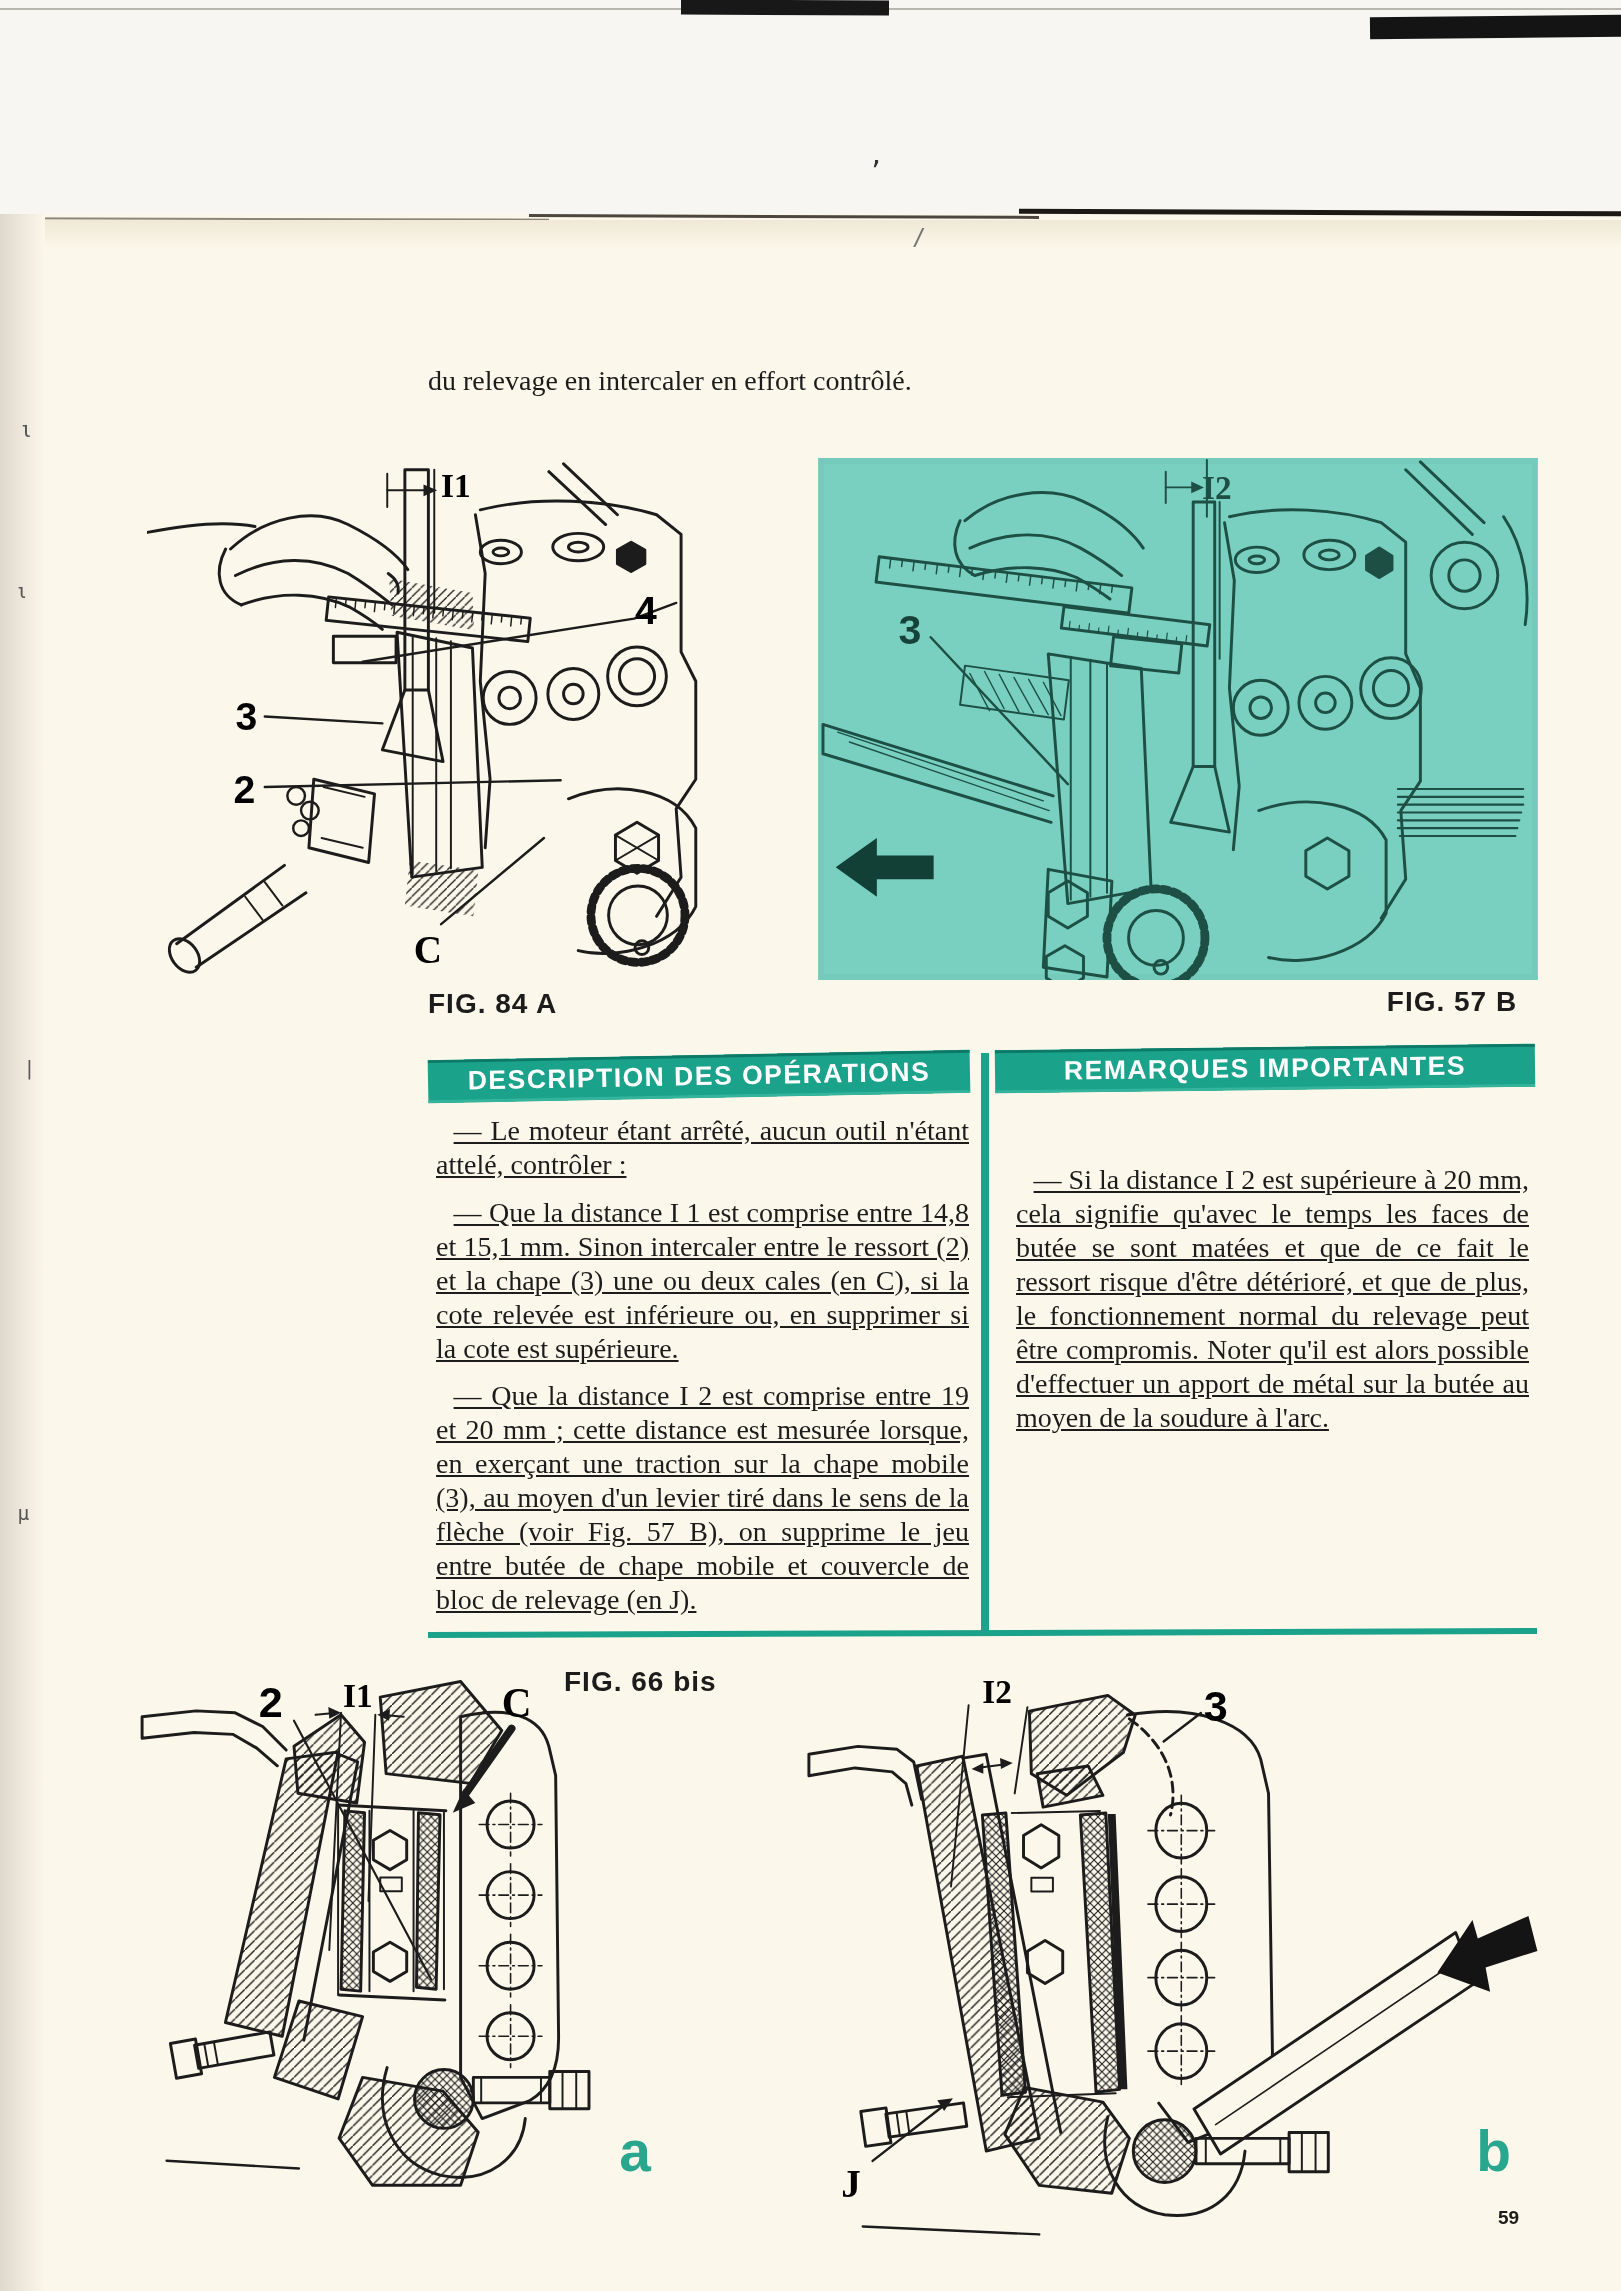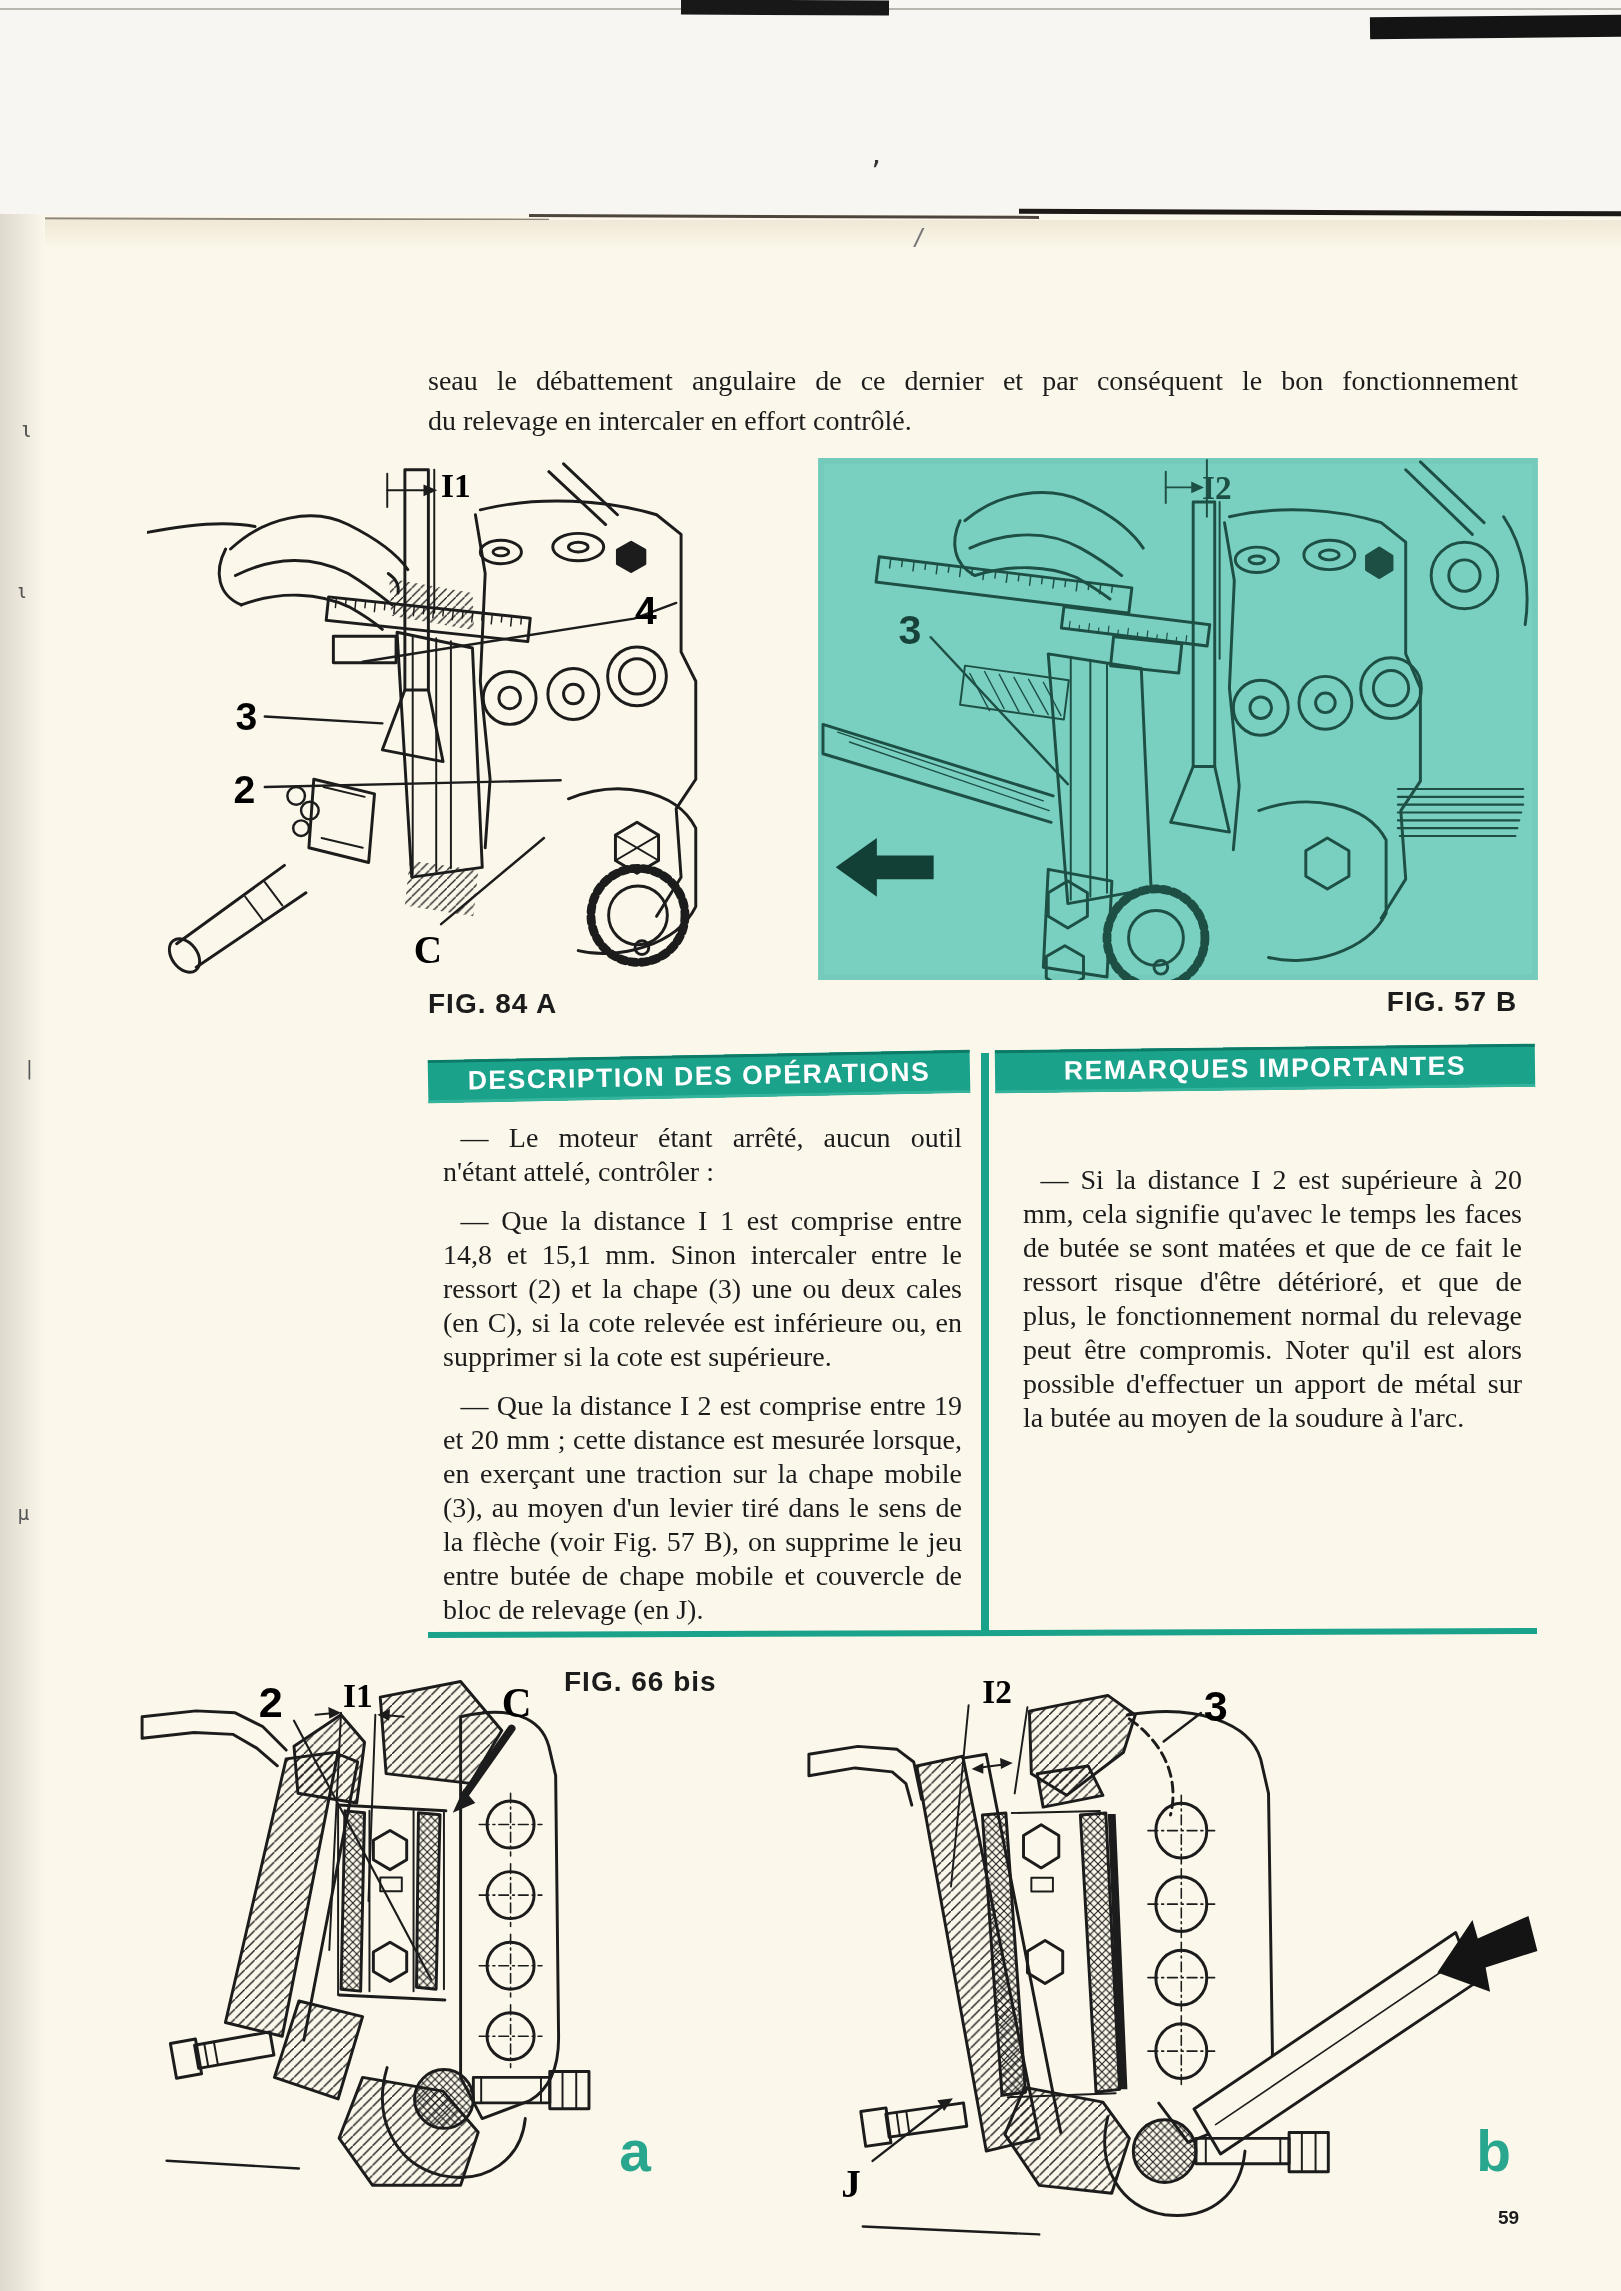--- a/index.html
+++ b/index.html
@@ -24,21 +24,21 @@
   .cap{font-family:"Liberation Sans", sans-serif;font-weight:bold;font-size:28px;letter-spacing:1px;}
   
   .bar{height:43px;background:#1aa28b;box-shadow:0 2.9px 0 #0c7a66 inset, 0 -2.9px 0 #34b49c inset;
        display:flex;align-items:center;justify-content:center;}
   .bar span{font-family:"Liberation Sans", sans-serif;font-weight:bold;font-size:26.5px;
        color:#ffffff;letter-spacing:1.5px;}
   .divider{left:981px;top:1053px;width:7.8px;height:582px;background:#1aa28b;}
   .bottom-rule{left:428px;top:1630px;width:1109px;height:5.9px;background:#1aa28b;transform:rotate(-.2deg);}
   
   .col{font-size:28px;line-height:34px;text-align:justify;}
-  .col p{margin:15px;}
+  .col p{margin:8px;text-decoration:underline;}
   .col p.dash{text-indent:17.6px;}
   .col p + p{margin-top:13.7px;}
   .col p.bigGap{margin-top:61px;}
   
   .pageno{font-family:"Liberation Sans", sans-serif;font-weight:bold;font-size:19px;}
   .corner-letter{fill:#28a68e;font-family:"Liberation Sans", sans-serif;font-weight:bold;font-size:58px;}
   svg text{user-select:none;}
 </style>
 </head>
 <body>
@@ -56,21 +56,20 @@
   <div class="abs left-shade"></div>
 
   <span class="abs mark" style="left:19.6px;top:417px;font-size:21.6px;">ι</span>
   <span class="abs mark" style="left:15.7px;top:580px;font-size:19.6px;">ι</span>
   <span class="abs mark" style="left:23.5px;top:1057px;font-size:19.6px;">|</span>
   <span class="abs mark" style="left:17.6px;top:1502px;font-size:19.6px;">μ</span>
   <span class="abs mark" style="left:868px;top:155px;font-size:25.5px;color:#333;">’</span>
   <span class="abs mark" style="left:912px;top:223px;font-size:23.5px;color:#777;">/</span>
 
   <div class="abs intro">
-    <div class="l1">seau le débattement angulaire de ce dernier et par conséquent le bon fonctionnement</div>
     <div class="l2">du relevage en intercaler en effort contrôlé.</div>
   </div>
 
   <svg class="abs" style="left:147px;top:456px;" width="647" height="524" viewBox="0 0 660 535">
     <defs>
       <pattern id="hA" width="9" height="9" patternUnits="userSpaceOnUse">
         <path d="M0,9 L9,0" stroke="#1c1c1c" stroke-width="1.3"></path>
       </pattern>
     </defs>
     <g fill="none" stroke="#1c1c1c" stroke-width="3" stroke-linejoin="round" stroke-linecap="round">

